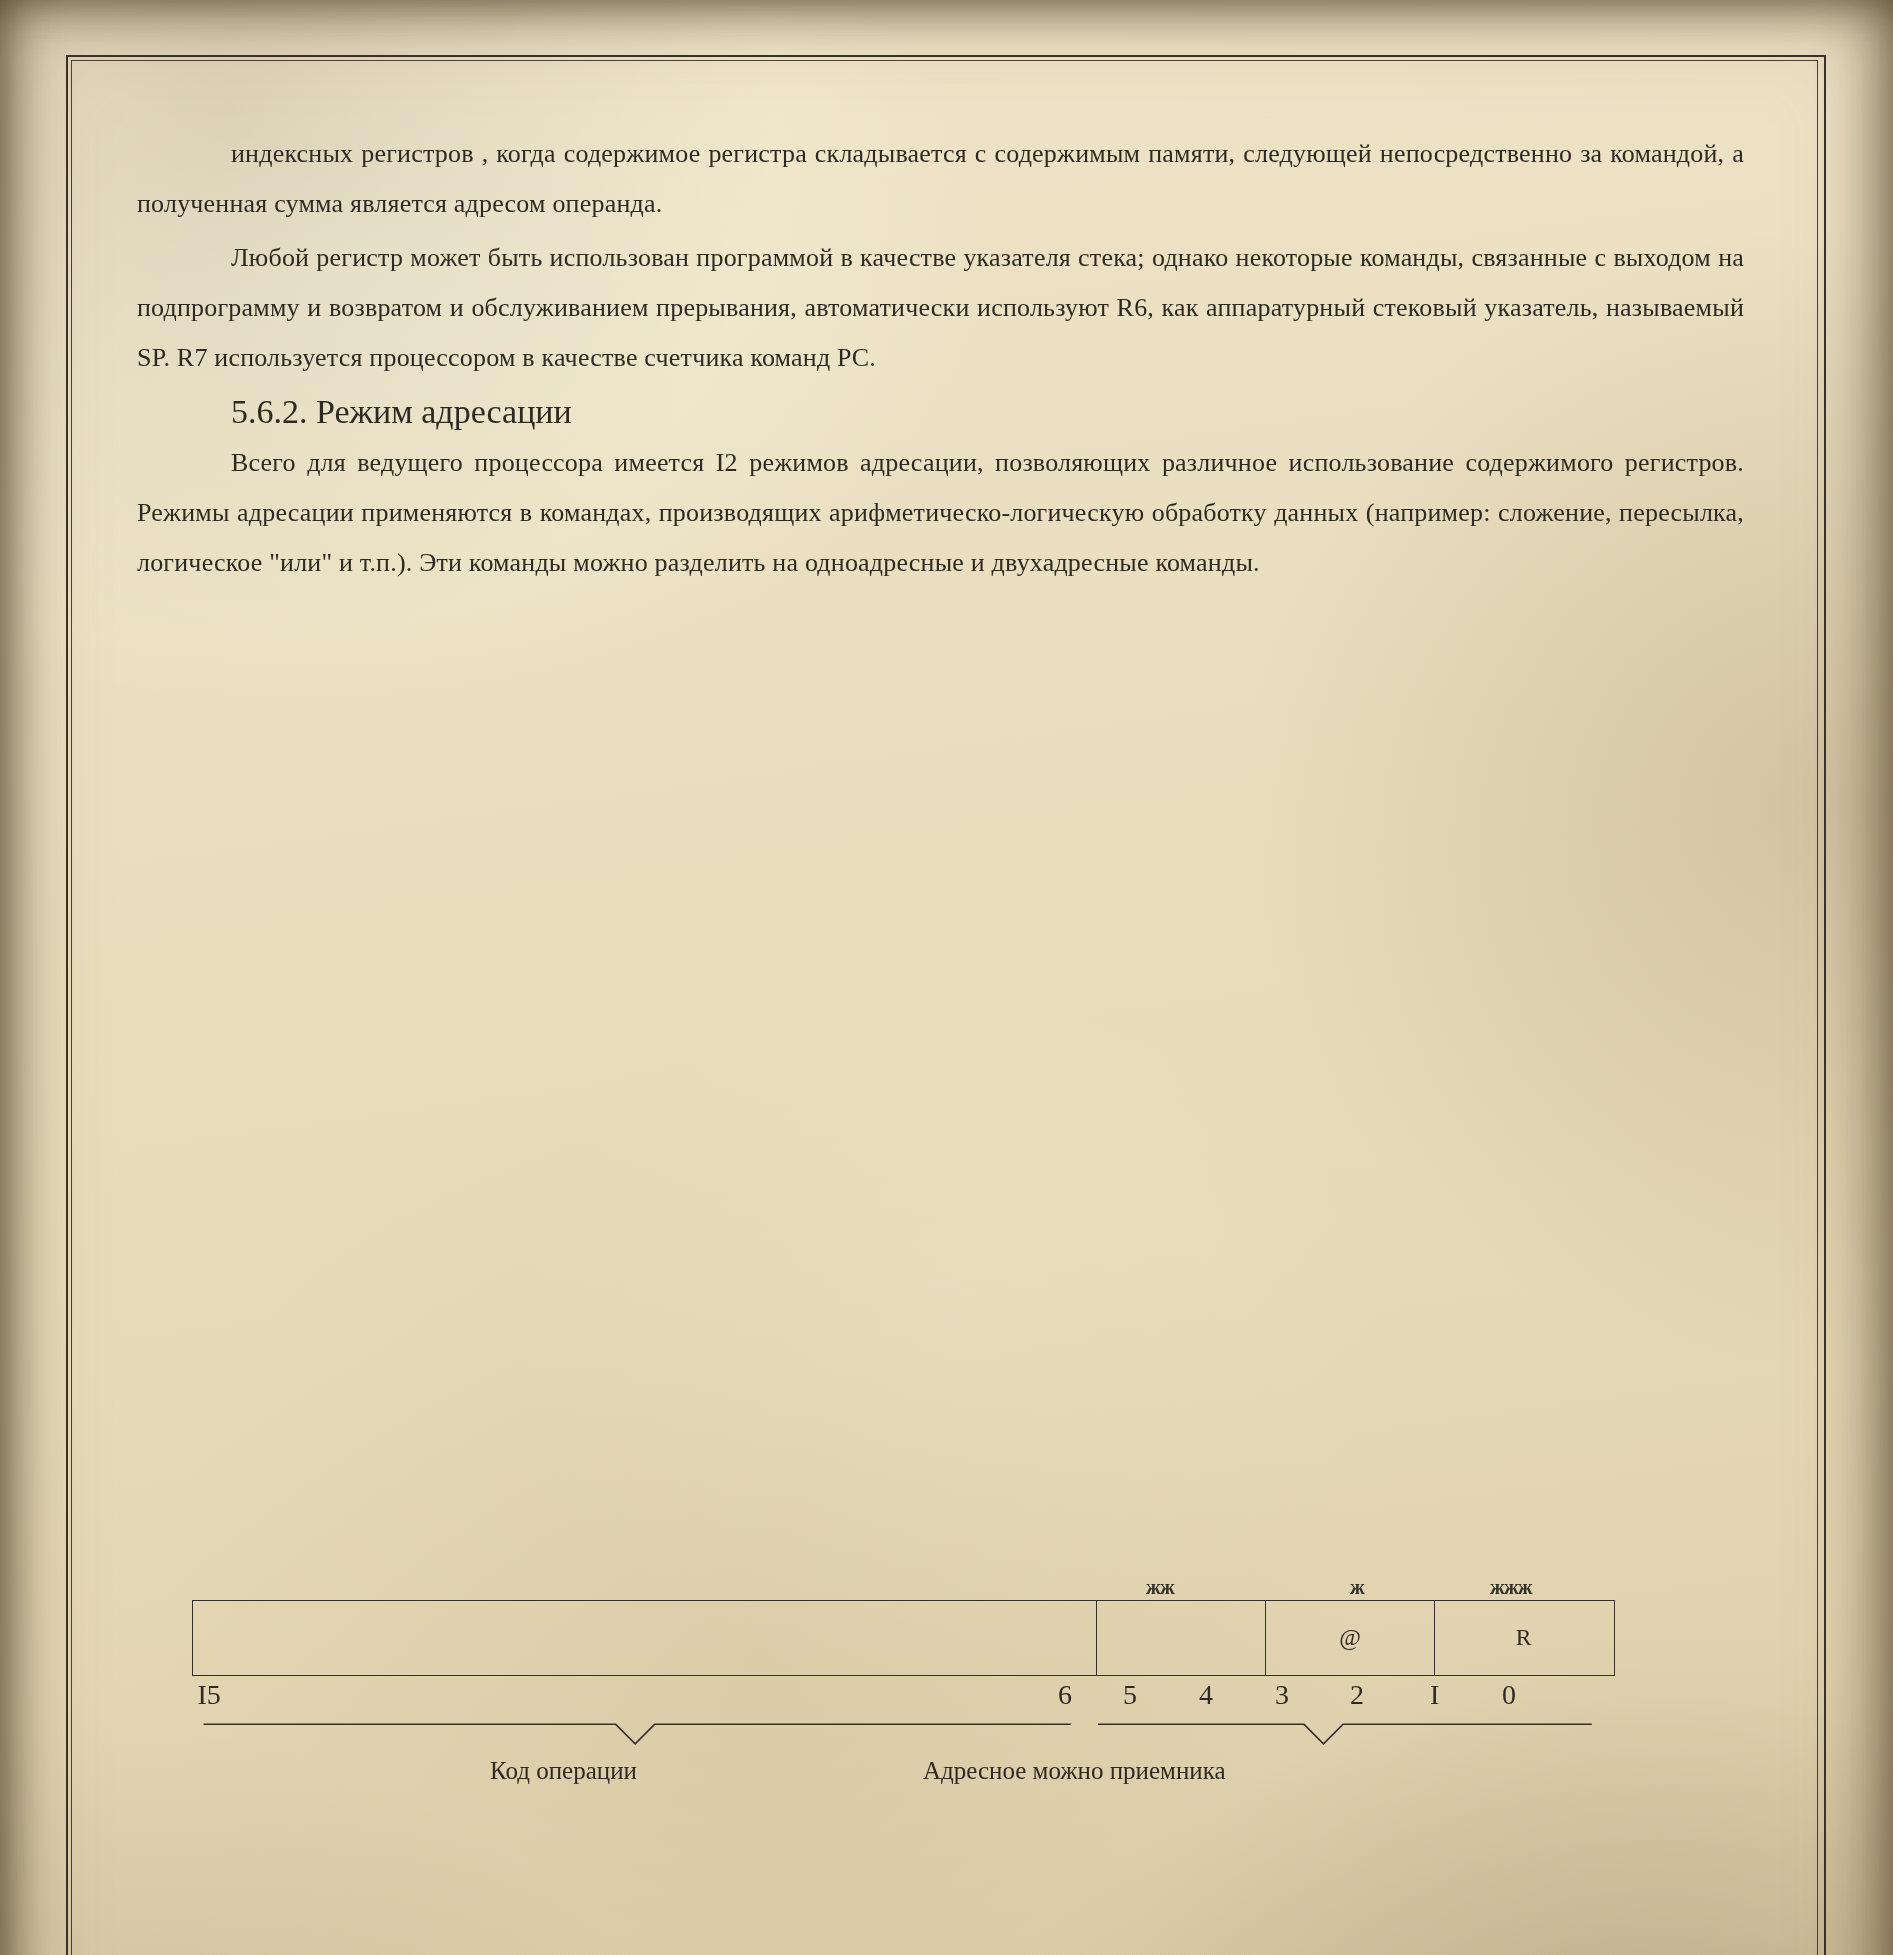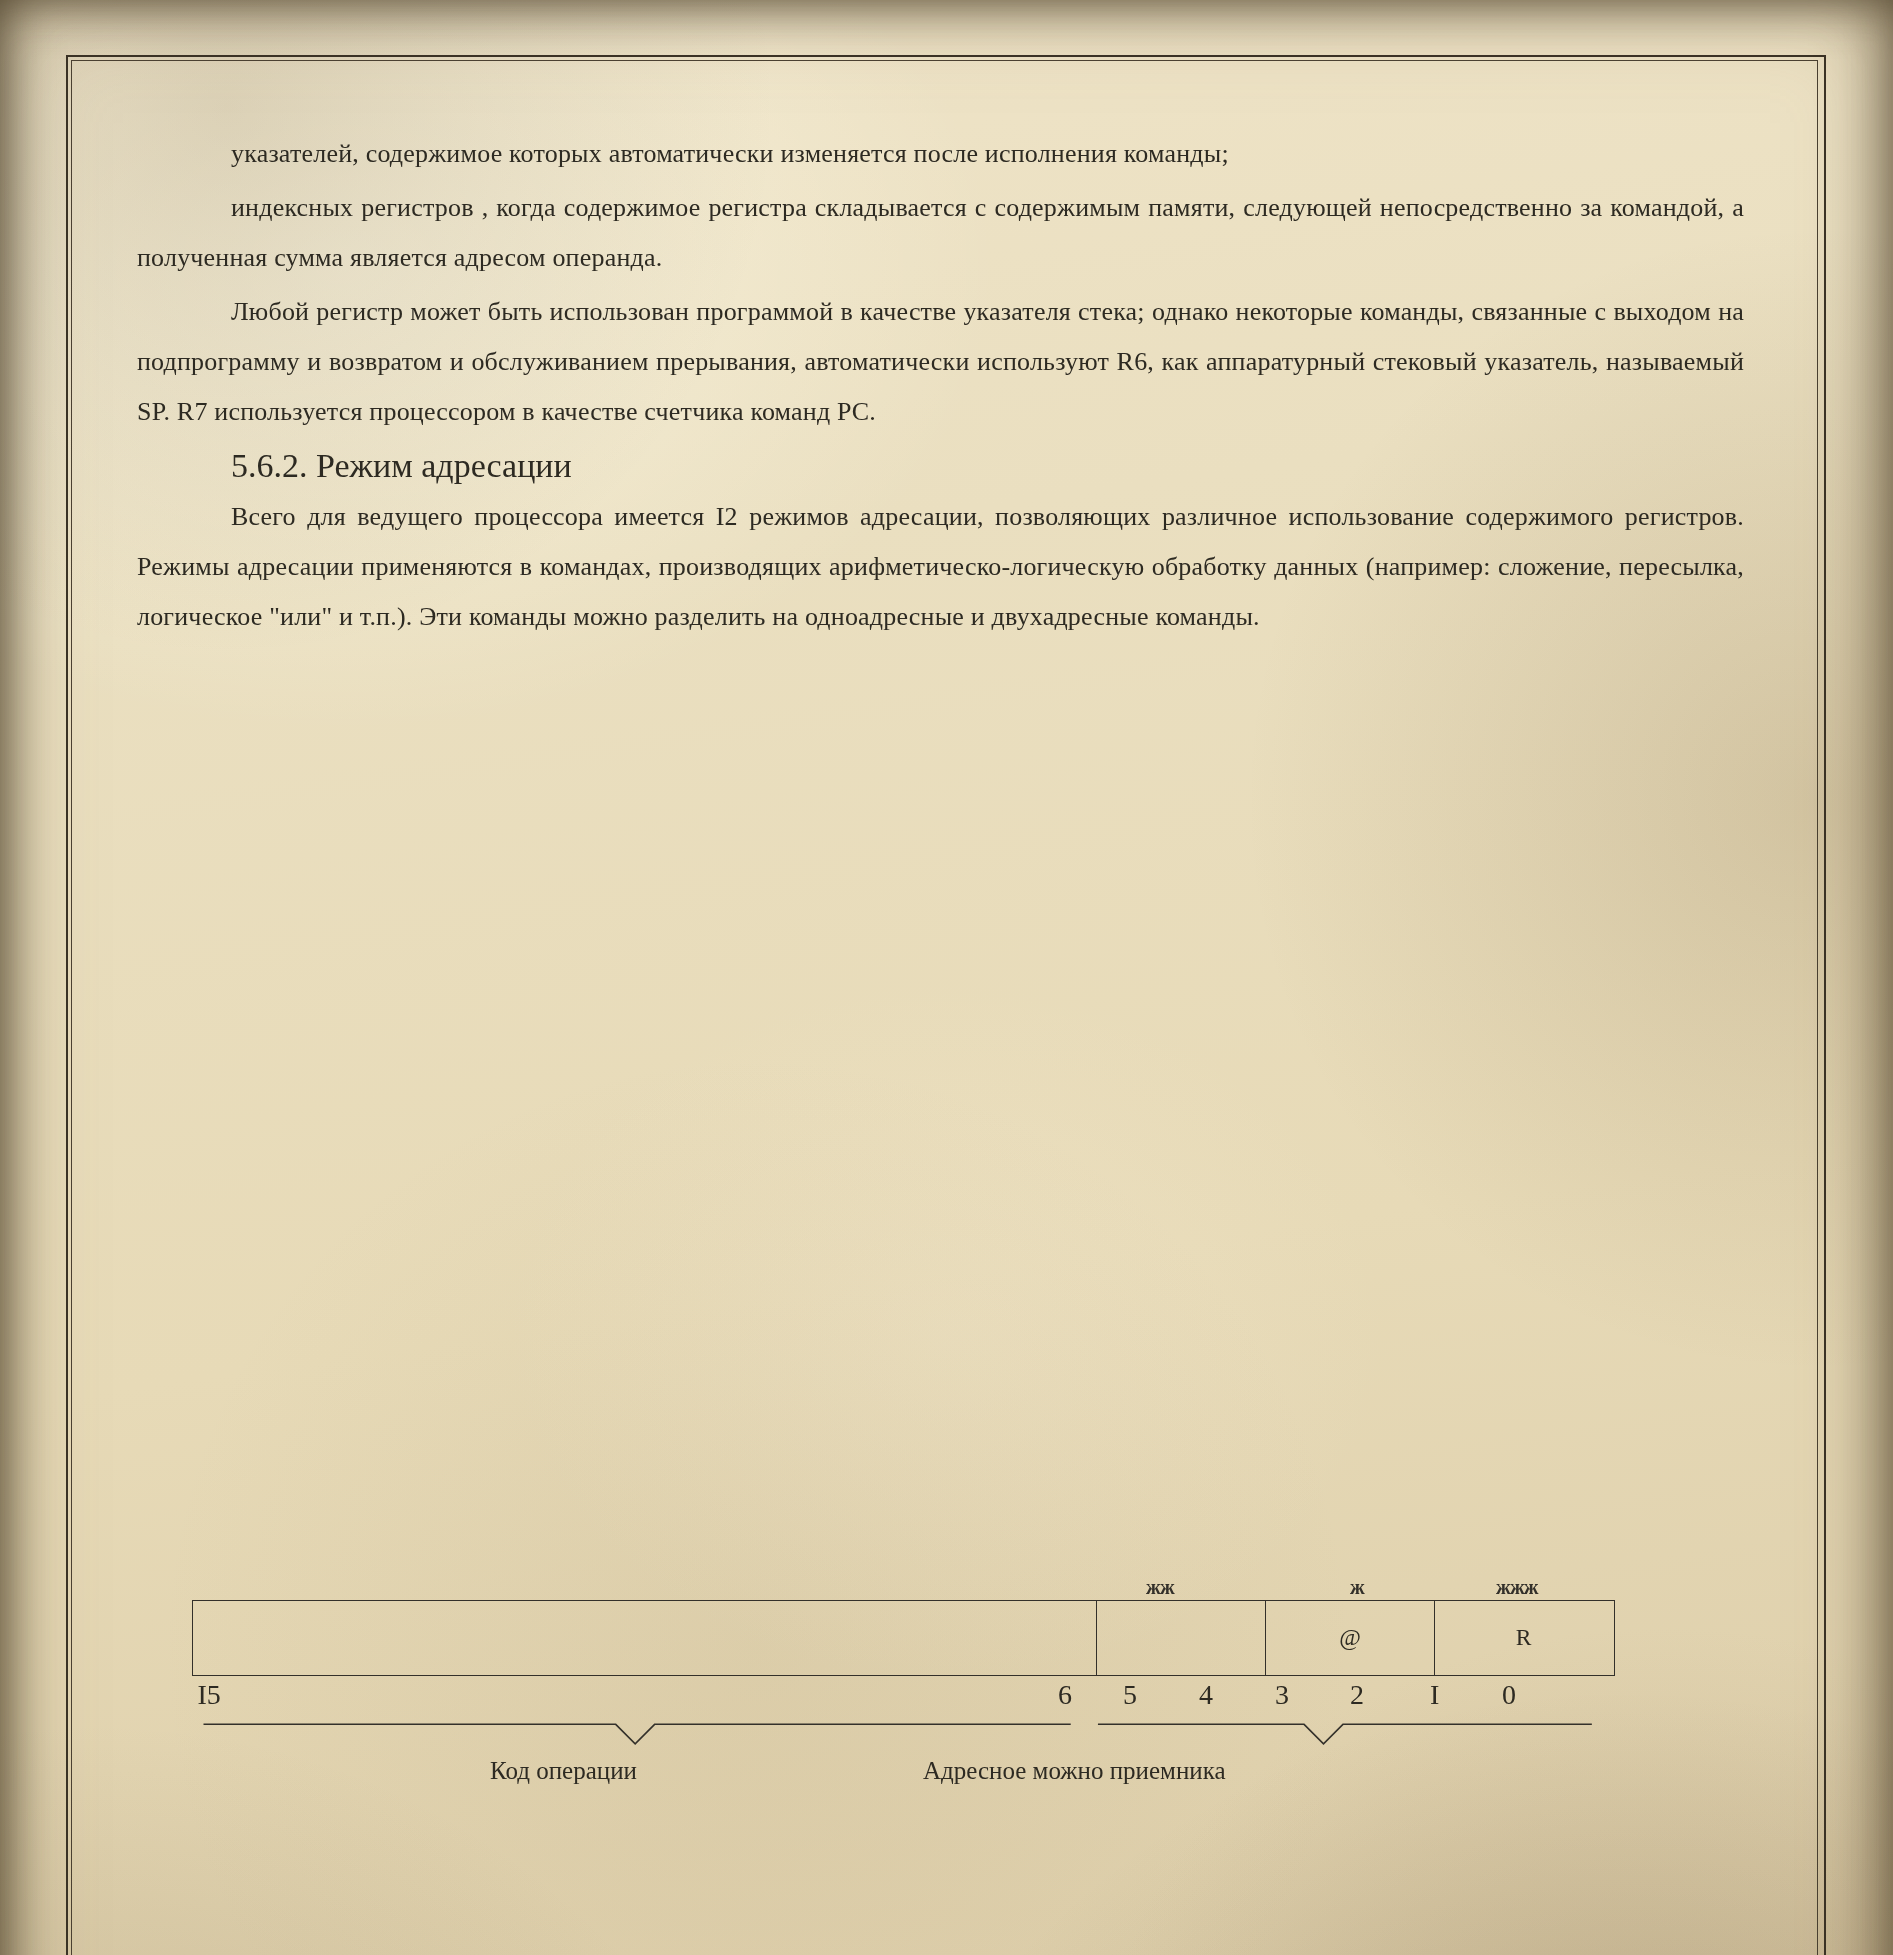--- a/index.html
+++ b/index.html
@@ -163,33 +163,32 @@
 </head>
 <body>
 
 <div id="page">
   <div id="grain"></div>
 
   <div id="frame-outer"></div>
   <div id="frame-inner-line"></div>
 
   <div id="content">
-    <p class="para">указателей, содержимое которых автоматически изменяется после исполнения команды;</p>
     <p class="para">индексных регистров , когда содержимое регистра складывается с содержимым памяти, следующей непосредственно за командой, а полученная сумма является адресом операнда.</p>
     <p class="para">Любой регистр может быть использован программой в качестве указателя стека; однако некоторые команды, связанные с выходом на подпрограмму и возвратом и обслуживанием прерывания, автоматически используют R6, как аппаратурный стековый указатель, называемый SP. R7 используется процессором в качестве счетчика команд PC.</p>
     <p class="heading">5.6.2. Режим адресации</p>
     <p class="para">Всего для ведущего процессора  имеется I2 режимов адресации, позволяющих различное использование содержимого регистров. Режимы адресации применяются в командах, производящих арифметическо-логическую обработку данных (например: сложение, пересылка, логическое "или" и т.п.). Эти команды можно разделить на одноадресные и двухадресные команды.</p>
   </div>
 
   <div id="diagram">
 
     <div class="starrow">
       <span style="left:954px;">жж</span>
       <span style="left:1158px;">ж</span>
-      <span style="left:1298px;margin-left:6px;">жжж</span>
+      <span style="left:1298px;">жжж</span>
     </div>
 
     <div id="bitbox">
       <div class="cell opfield"></div>
       <div class="cell modefield"></div>
       <div class="cell atfield">@</div>
       <div class="cell rfield">R</div>
     </div>
 
     <div id="bitnums">

